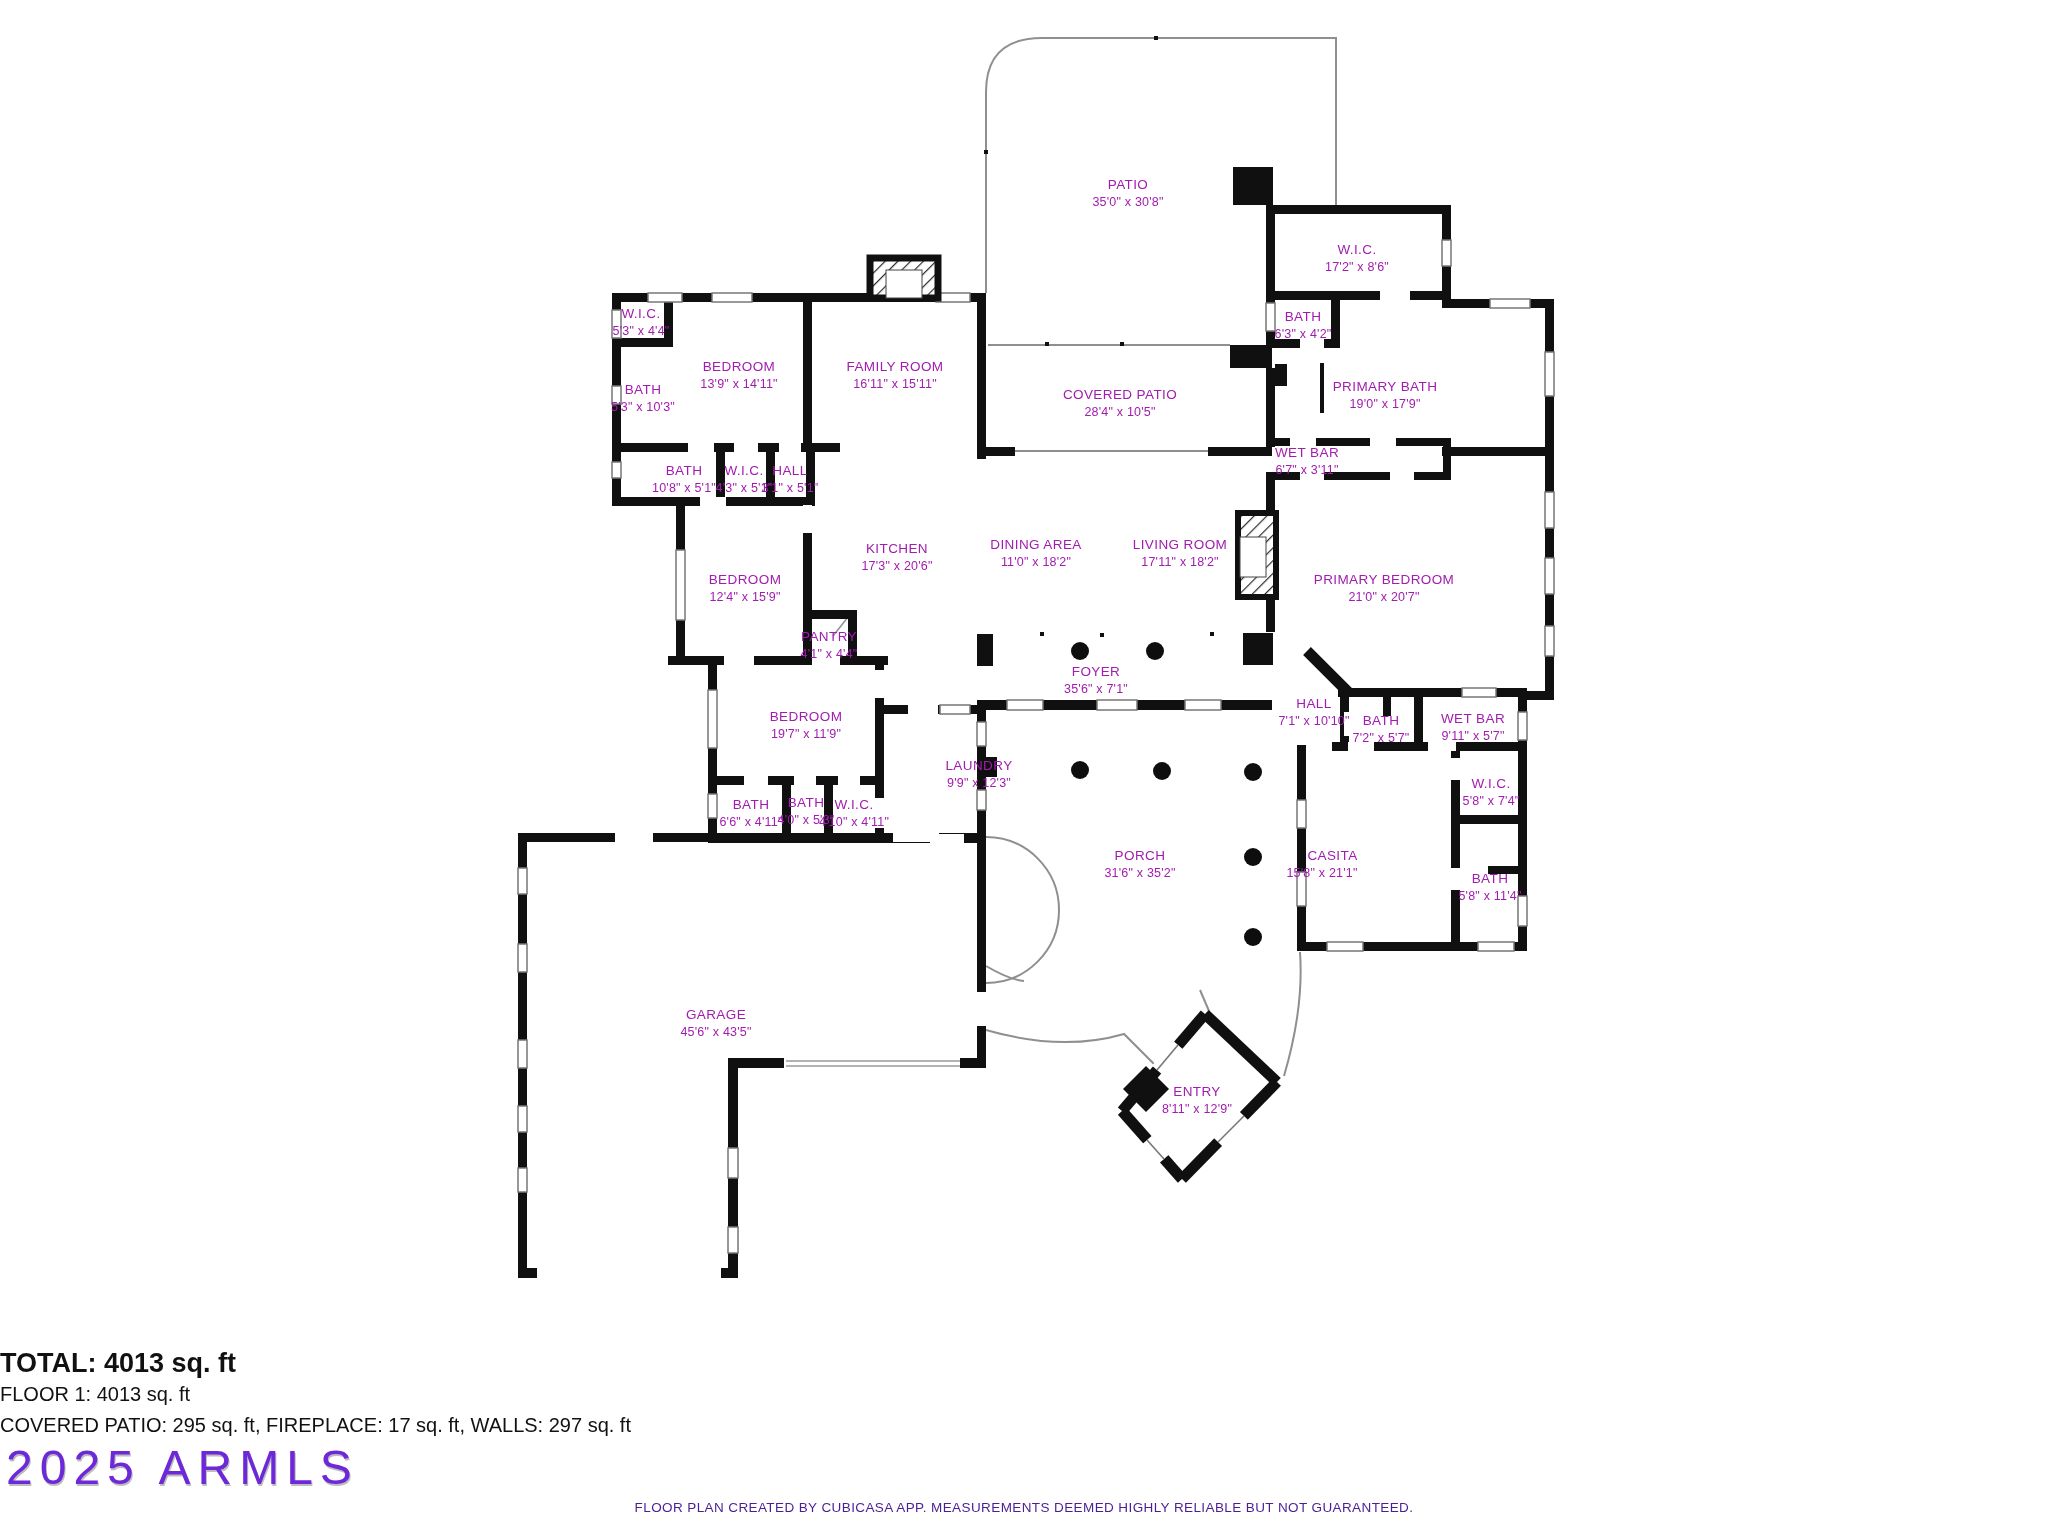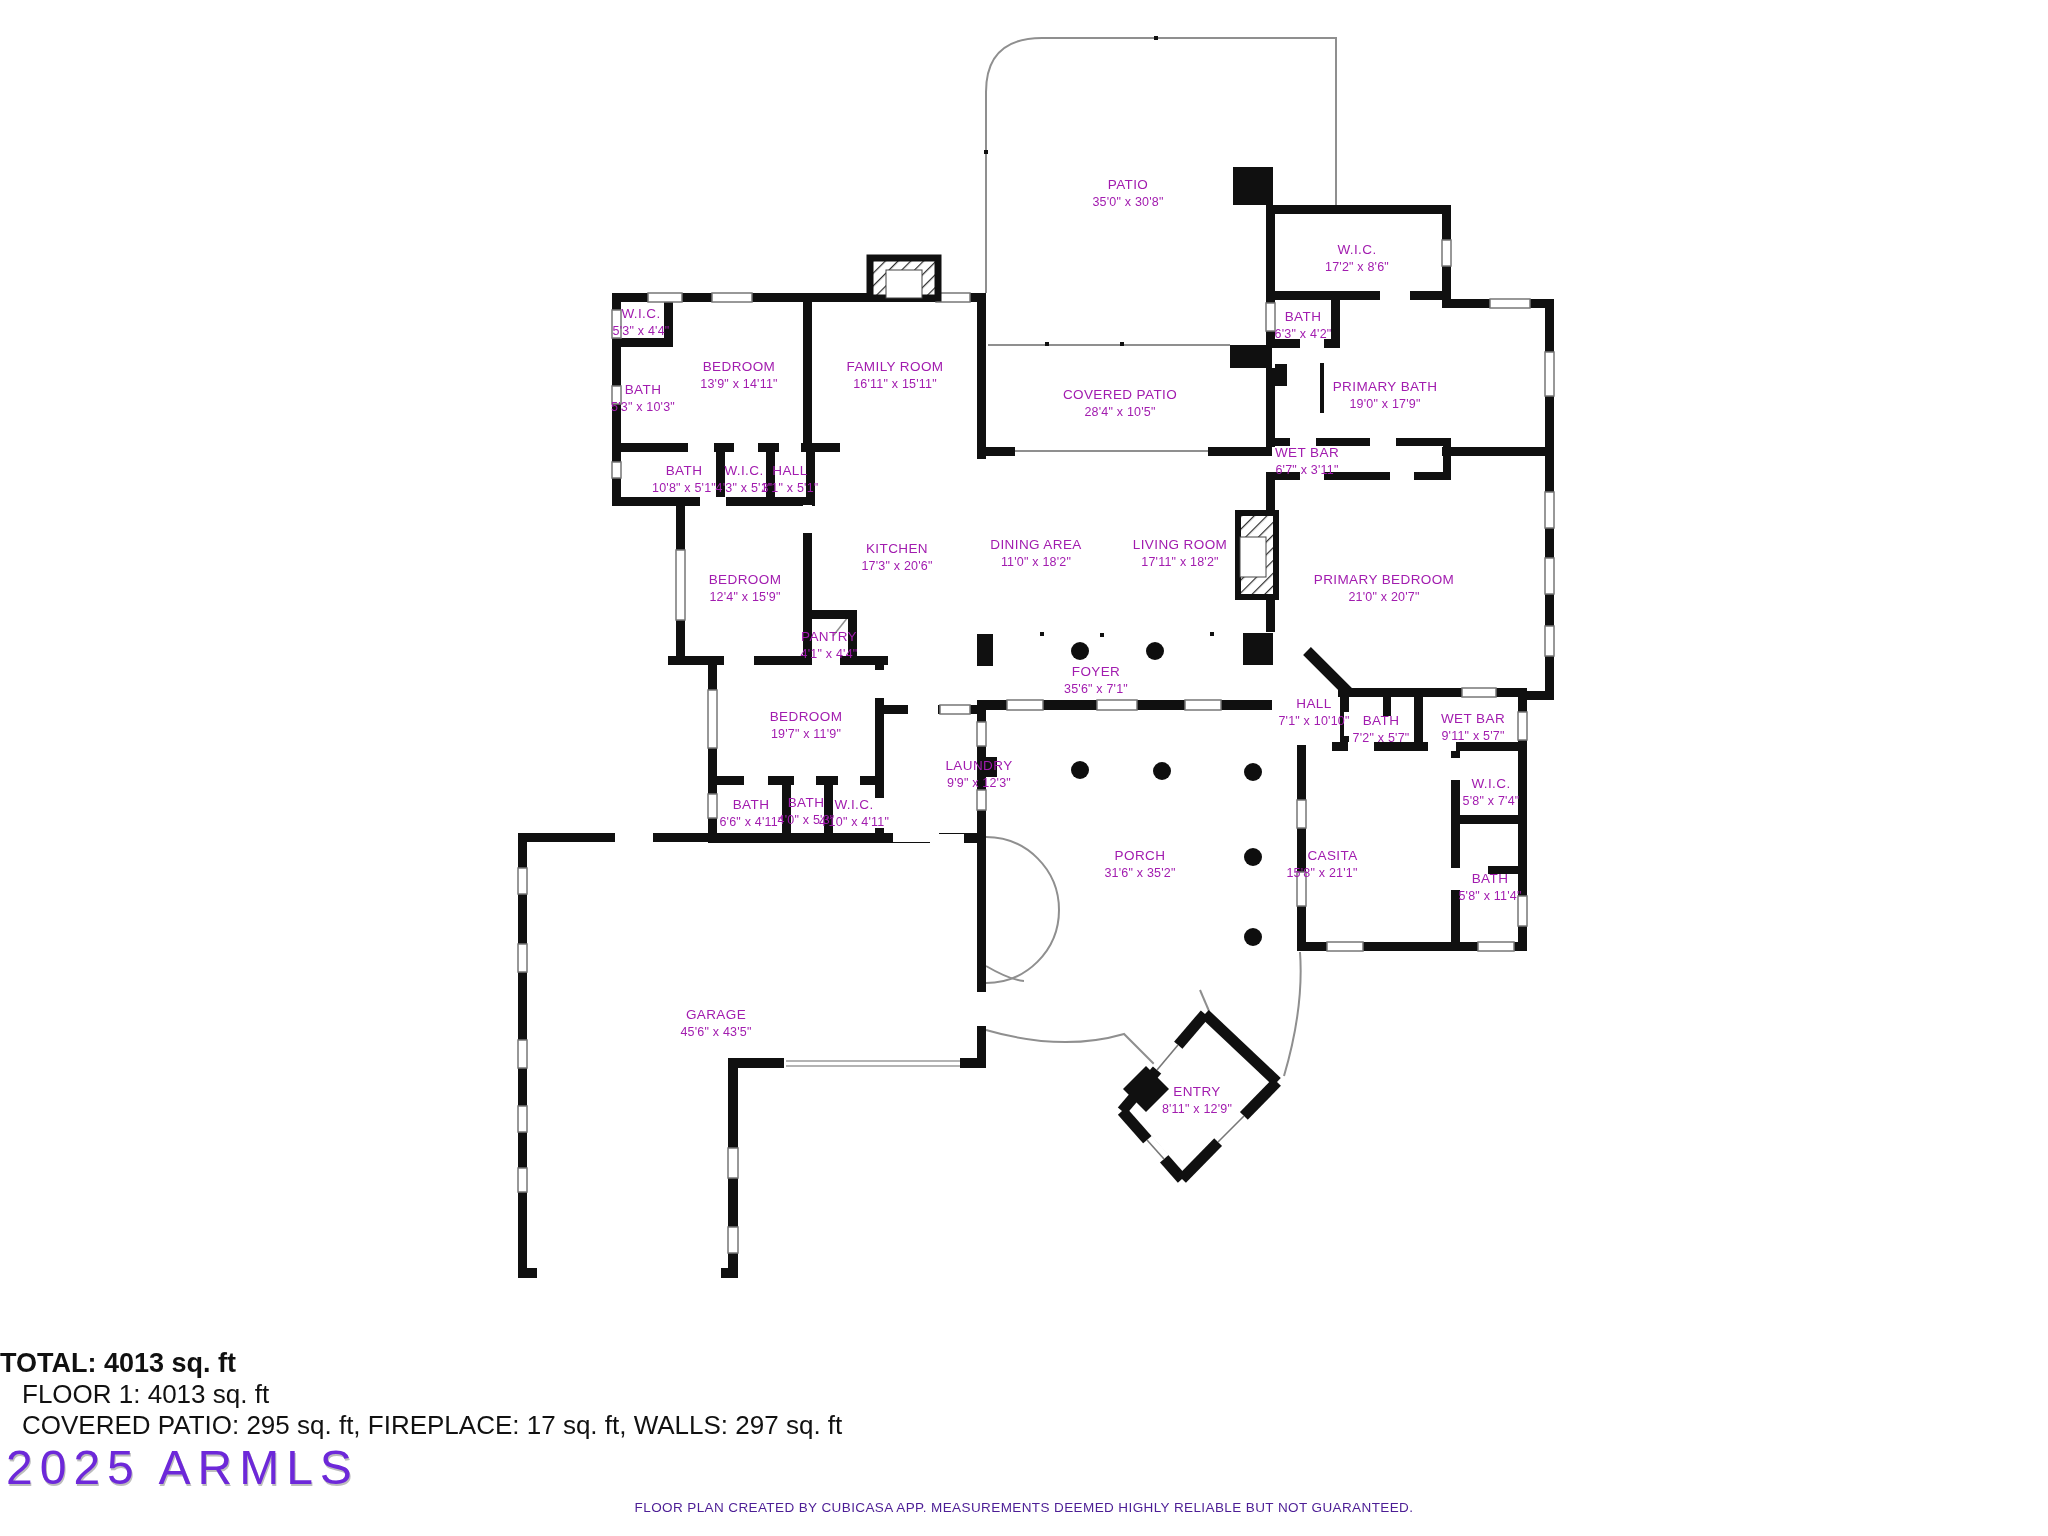--- a/index.html
+++ b/index.html
@@ -5,21 +5,21 @@
   html,body{margin:0;padding:0;background:#ffffff;}
   .canvas{position:relative;width:2048px;height:1536px;background:#fff;overflow:hidden;
           font-family:"Liberation Sans",sans-serif;}
   svg.plan{position:absolute;left:0;top:0;}
   .labels{position:absolute;left:0;top:0;width:100%;height:100%;pointer-events:none;}
   .room-label{position:absolute;transform:translate(-50%,-50%);text-align:center;white-space:nowrap;color:#a21caf;}
   .room-label .rn{font-size:13.5px;letter-spacing:.4px;}
   .room-label .rd{font-size:12.5px;margin-top:3px;letter-spacing:.2px;}
   .summary{position:absolute;left:0;right:0;top:1348px;color:#111;}
   .summary .l1{font-size:27px;font-weight:bold;line-height:31px;}
-  .summary .l2,.summary .l3,.summary .l4{font-size:26px;font-weight:400;line-height:31px;padding-left:22px;}
+  .summary .l2,.summary .l3,.summary .l4{font-size:20px;font-weight:400;line-height:31px;}
   .footer{position:absolute;left:0;right:0;top:1500px;text-align:center;font-size:13.5px;
           color:#4c1d95;letter-spacing:.4px;}
   .watermark{position:absolute;left:6px;top:1440px;font-size:48px;color:#6d28d9;
              letter-spacing:7px;text-shadow:1px 2px 0 #bdbdbd;}
 </style>
 </head>
 <body>
 
 <div class="canvas">
 

